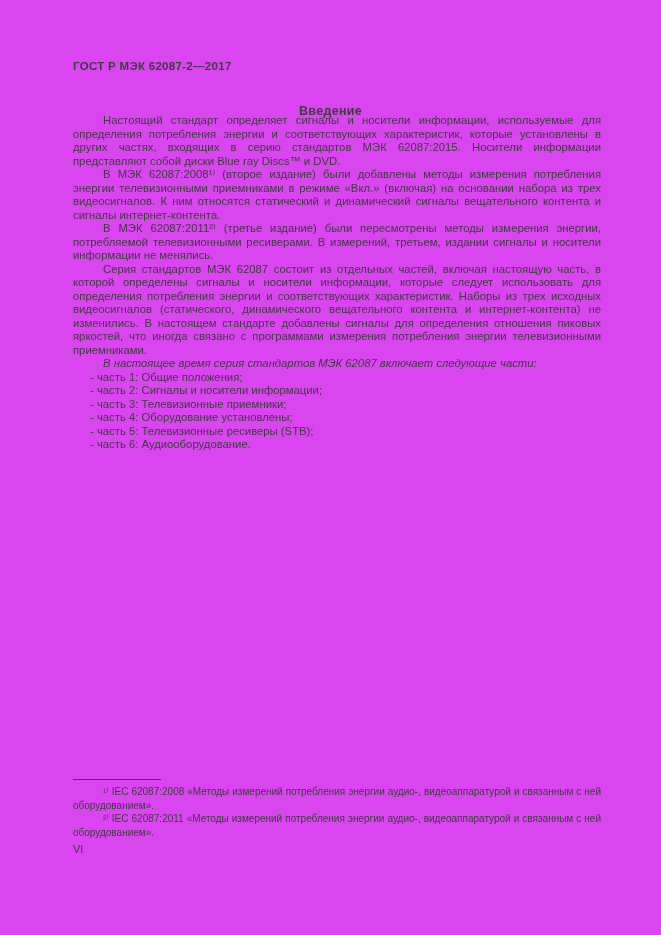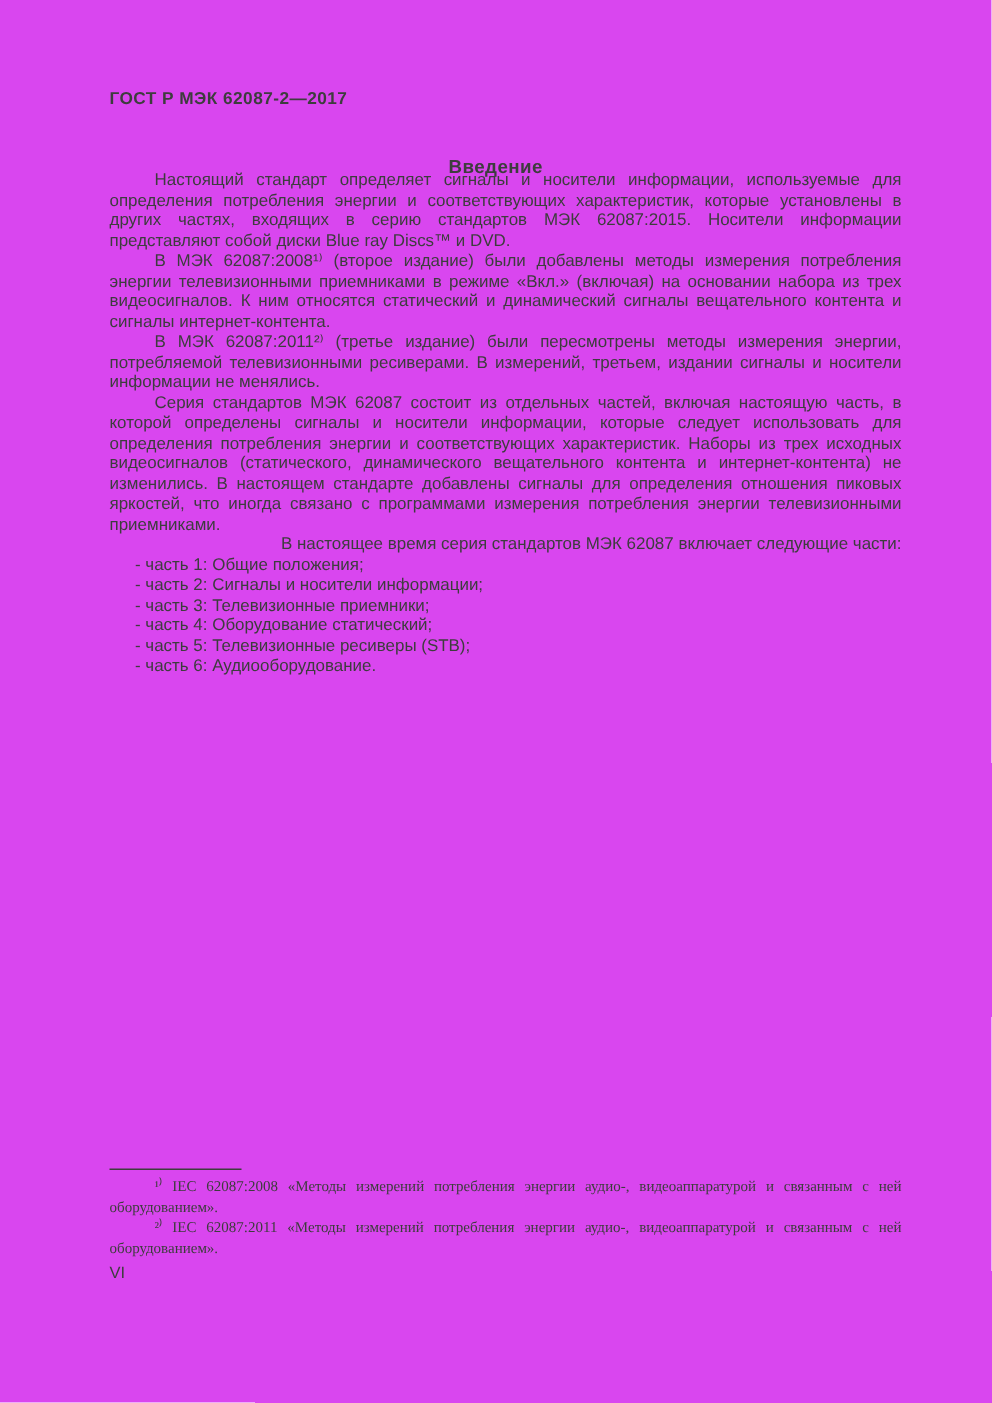--- a/index.html
+++ b/index.html
@@ -42,21 +42,22 @@
     width: 528px;
     font-size: 11.3px;
     line-height: 13.5px;
     text-align: justify;
   }
   .body-text p {
     margin: 0;
     text-indent: 30px;
   }
   .body-text p.list-intro {
-    text-align: right;
+    text-align: left;
+    font-style: italic;
   }
   .body-text p.list-item {
     text-indent: 17px;
     text-align: left;
   }
   .footnotes {
     position: absolute;
     left: 73px;
     top: 779px;
     width: 528px;
@@ -66,21 +67,20 @@
   }
   .footnote-rule {
     width: 88px;
     height: 0;
     border-top: 1px solid #3d3d3d;
     margin: 0 0 5px 0;
   }
   .footnotes p {
     margin: 0;
     text-indent: 30px;
-    font-family: Liberation Serif, serif;
   }
   .page-number {
     position: absolute;
     left: 73px;
     top: 843px;
     font-size: 11px;
   }
 </style>
 </head>
 <body>
@@ -93,21 +93,21 @@
 
   <div class="body-text">
     <p>Настоящий стандарт определяет сигналы и носители информации, используемые для определения потребления энергии и соответствующих характеристик, которые установлены в других частях, входящих в серию стандартов МЭК 62087:2015. Носители информации представляют собой диски Blue ray Discs™ и DVD.</p>
     <p>В МЭК 62087:2008¹⁾ (второе издание) были добавлены методы измерения потребления энергии телевизионными приемниками в режиме «Вкл.» (включая) на основании набора из трех видеосигналов. К ним относятся статический и динамический сигналы вещательного контента и сигналы интернет-контента.</p>
     <p>В МЭК 62087:2011²⁾ (третье издание) были пересмотрены методы измерения энергии, потребляемой телевизионными ресиверами. В измерений, третьем, издании сигналы и носители информации не менялись.</p>
     <p>Серия стандартов МЭК 62087 состоит из отдельных частей, включая настоящую часть, в которой определены сигналы и носители информации, которые следует использовать для определения потребления энергии и соответствующих характеристик. Наборы из трех исходных видеосигналов (статического, динамического вещательного контента и интернет-контента) не изменились. В настоящем стандарте добавлены сигналы для определения отношения пиковых яркостей, что иногда связано с программами измерения потребления энергии телевизионными приемниками.</p>
     <p class="list-intro">В настоящее время серия стандартов МЭК 62087 включает следующие части:</p>
     <p class="list-item">- часть 1: Общие положения;</p>
     <p class="list-item">- часть 2: Сигналы и носители информации;</p>
     <p class="list-item">- часть 3: Телевизионные приемники;</p>
-    <p class="list-item">- часть 4: Оборудование статический;</p>
+    <p class="list-item">- часть 4: Оборудование установлены;</p>
     <p class="list-item">- часть 5: Телевизионные ресиверы (STB);</p>
     <p class="list-item">- часть 6: Аудиооборудование.</p>
   </div>
 
   <div class="footnotes">
     <div class="footnote-rule"></div>
     <p>¹⁾ IEC 62087:2008 «Методы измерений потребления энергии аудио-, видеоаппаратурой и связанным с ней оборудованием».</p>
     <p>²⁾ IEC 62087:2011 «Методы измерений потребления энергии аудио-, видеоаппаратурой и связанным с ней оборудованием».</p>
   </div>
 

